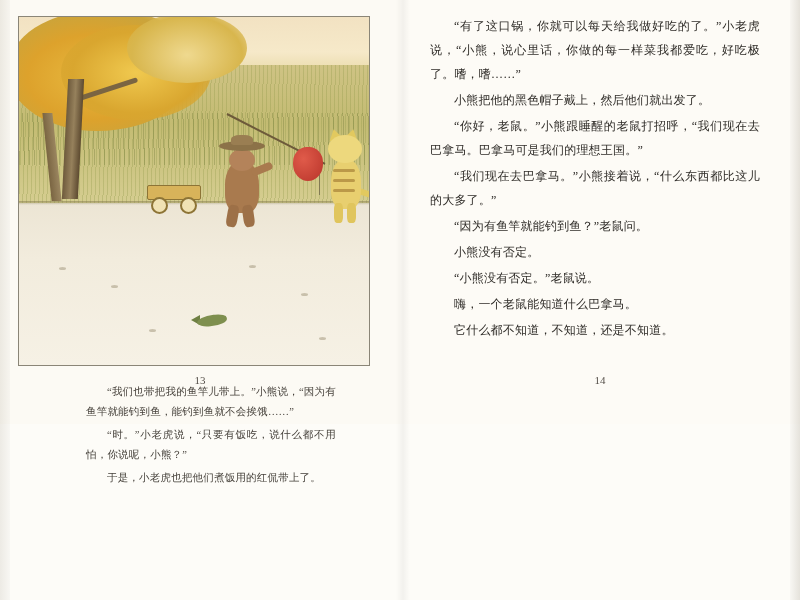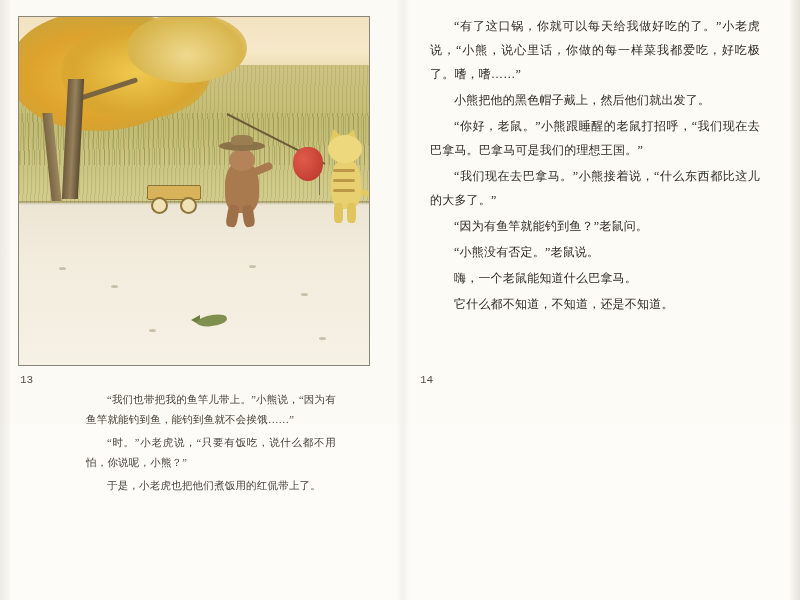--- a/index.html
+++ b/index.html
@@ -305,21 +305,21 @@
   .wheel-b { left: 33px; }
 
   
   .col-text {
     position: absolute;
     font-family: "Liberation Serif", serif;
     color: #2b2b2b;
   }
   .left-text {
     left: 86px;
-    top: 390px;
+    top: 382px;
     width: 250px;
   }
   .right-text {
     left: 30px;
     top: 14px;
     width: 330px;
   }
   .para {
     font-size: 11.5px;
     line-height: 1.95;
@@ -329,25 +329,24 @@
     letter-spacing: 0.2px;
   }
   .left-text .para { font-size: 10.5px; line-height: 1.95; color: #45403a; }
   .right-text .para { font-size: 12px; line-height: 2.0; color: #2f2c28; }
   .indent { text-indent: 2em; }
 
   .folio {
     position: absolute;
     bottom: 38px;
     width: 100%;
-    text-align: left;
+    text-align: center;
     font-size: 11px;
     color: #55504a;
-    font-family: Liberation Mono, monospace;
-    padding-left: 20px;
+    font-family: Liberation Serif, serif;
   }
   .folio-left { left: 0; }
   .folio-right { left: 0; }
 </style>
 </head>
 <body>
 
 <div class="book">
 
   <div class="page page-left">
@@ -425,20 +424,21 @@
     <div class="edge-left"></div>
   </div>
 
   <div class="page page-right">
     <div class="col-text right-text">
       <p class="para indent">“有了这口锅，你就可以每天给我做好吃的了。”小老虎说，“小熊，说心里话，你做的每一样菜我都爱吃，好吃极了。嗜，嗜……”</p>
       <p class="para indent">小熊把他的黑色帽子戴上，然后他们就出发了。</p>
       <p class="para indent">“你好，老鼠。”小熊跟睡醒的老鼠打招呼，“我们现在去巴拿马。巴拿马可是我们的理想王国。”</p>
       <p class="para indent">“我们现在去巴拿马。”小熊接着说，“什么东西都比这儿的大多了。”</p>
       <p class="para indent">“因为有鱼竿就能钓到鱼？”老鼠问。</p>
+      <p class="para indent">小熊没有否定。</p>
       <p class="para indent">“小熊没有否定。”老鼠说。</p>
       <p class="para indent">嗨，一个老鼠能知道什么巴拿马。</p>
       <p class="para indent">它什么都不知道，不知道，还是不知道。</p>
     </div>
 
     <div class="folio folio-right">14</div>
     <div class="edge-right"></div>
   </div>
 
   <div class="gutter"></div>

